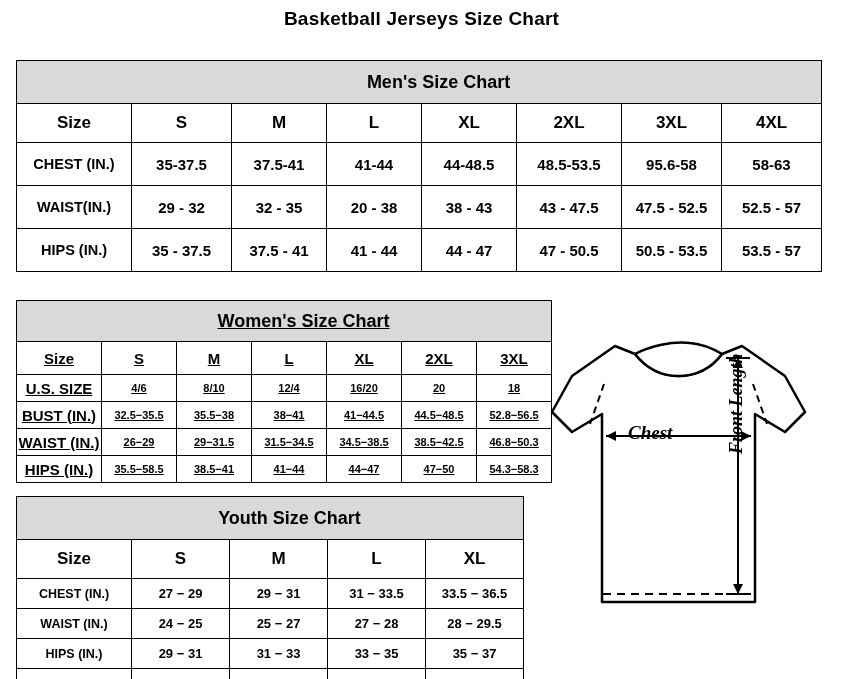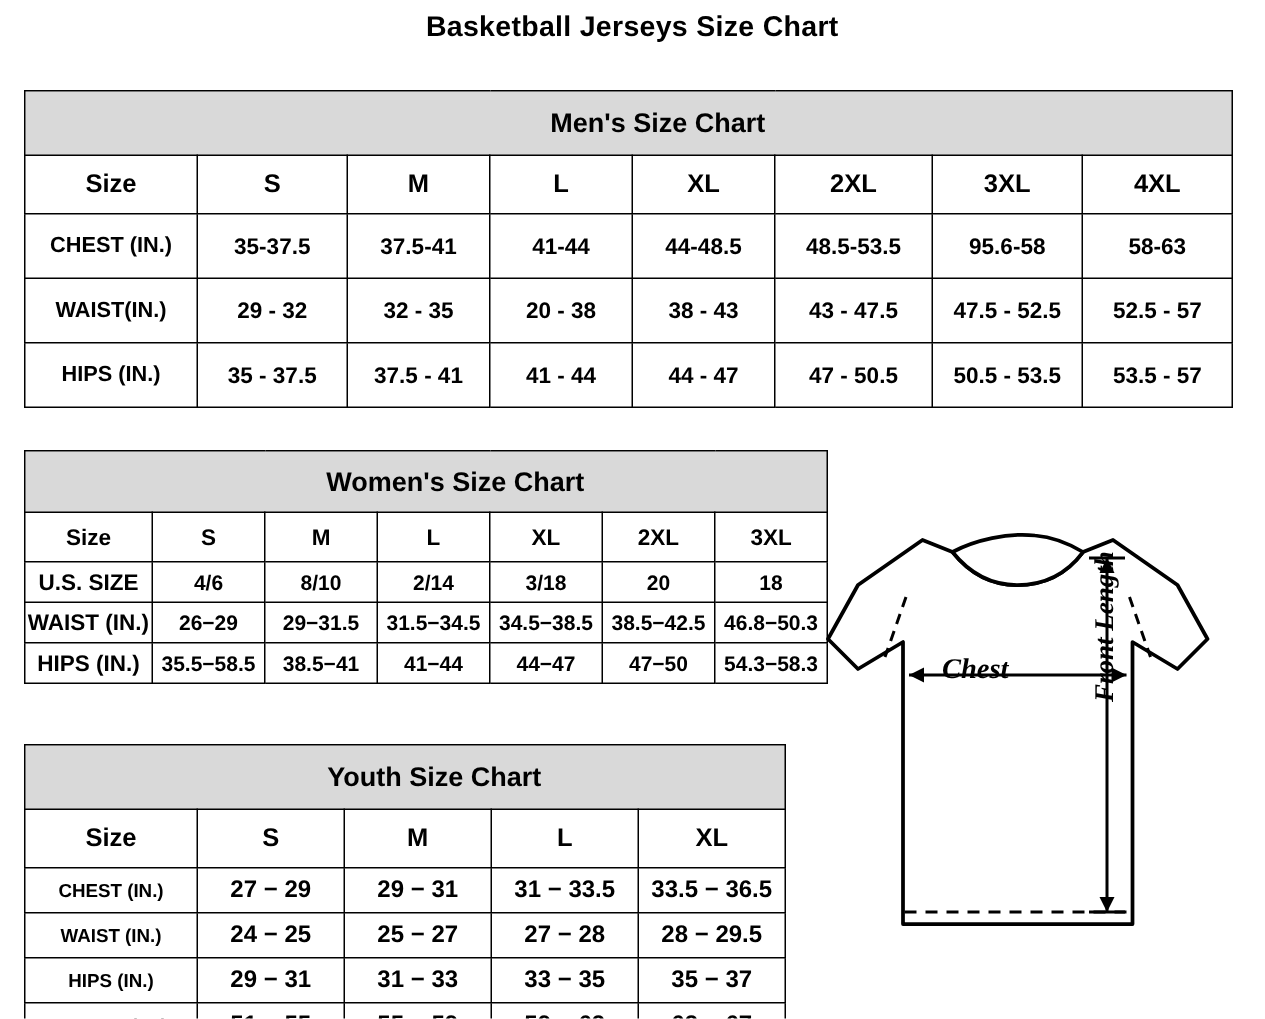--- a/index.html
+++ b/index.html
@@ -77,61 +77,62 @@
     font-size: 15px;
   }
   #mens-table .rowlabel { font-size: 14.5px; }
 
   
   #womens-table {
     position: absolute;
     left: 16px;
     top: 300px;
     width: 535px;
+    text-decoration: underline;
   }
   #womens-table .tbl-caption {
     height: 38px;
     font-size: 18px;
   }
   #womens-table .hdr-row td {
     height: 30px;
     font-size: 15px;
   }
   #womens-table tbody td {
     height: 24px;
-    font-size: 14px;
+    font-size: 11px;
   }
   #womens-table .rowlabel { font-size: 15px; }
 
   
   #youth-table {
     position: absolute;
     left: 16px;
     top: 496px;
     width: 507px;
   }
   #youth-table .tbl-caption {
     height: 40px;
     font-size: 18px;
   }
   #youth-table .hdr-row td {
     height: 36px;
     font-size: 17px;
   }
   #youth-table tbody td {
     height: 27px;
-    font-size: 16px;
+    font-size: 13px;
   }
   #youth-table .rowlabel { font-size: 12.5px; }
 
   
   #shirt-diagram {
     position: absolute;
     left: 540px;
-    top: 338px;
+    top: 324px;
     width: 295px;
     height: 335px;
   }
   #shirt-diagram svg { display: block; }
   .dia-label {
     position: absolute;
     font-family: "Liberation Serif", serif;
     font-style: italic;
     font-weight: bold;
     color: #000;
@@ -233,24 +234,33 @@
       <td>M</td>
       <td>L</td>
       <td>XL</td>
       <td>2XL</td>
       <td>3XL</td>
     </tr>
     <tr>
       <td class="rowlabel">U.S.  SIZE</td>
       <td class="val">4/6</td>
       <td class="val">8/10</td>
-      <td class="val">2/14</td>
-      <td class="val">3/18</td>
+      <td class="val">12/4</td>
+      <td class="val">16/20</td>
       <td class="val">20</td>
       <td class="val">18</td>
+    </tr>
+    <tr>
+      <td class="rowlabel">BUST  (IN.)</td>
+      <td class="val">32.5−35.5</td>
+      <td class="val">35.5−38</td>
+      <td class="val">38−41</td>
+      <td class="val">41−44.5</td>
+      <td class="val">44.5−48.5</td>
+      <td class="val">52.8−56.5</td>
     </tr>
     <tr>
       <td class="rowlabel">WAIST  (IN.)</td>
       <td class="val">26−29</td>
       <td class="val">29−31.5</td>
       <td class="val">31.5−34.5</td>
       <td class="val">34.5−38.5</td>
       <td class="val">38.5−42.5</td>
       <td class="val">46.8−50.3</td>
     </tr>

